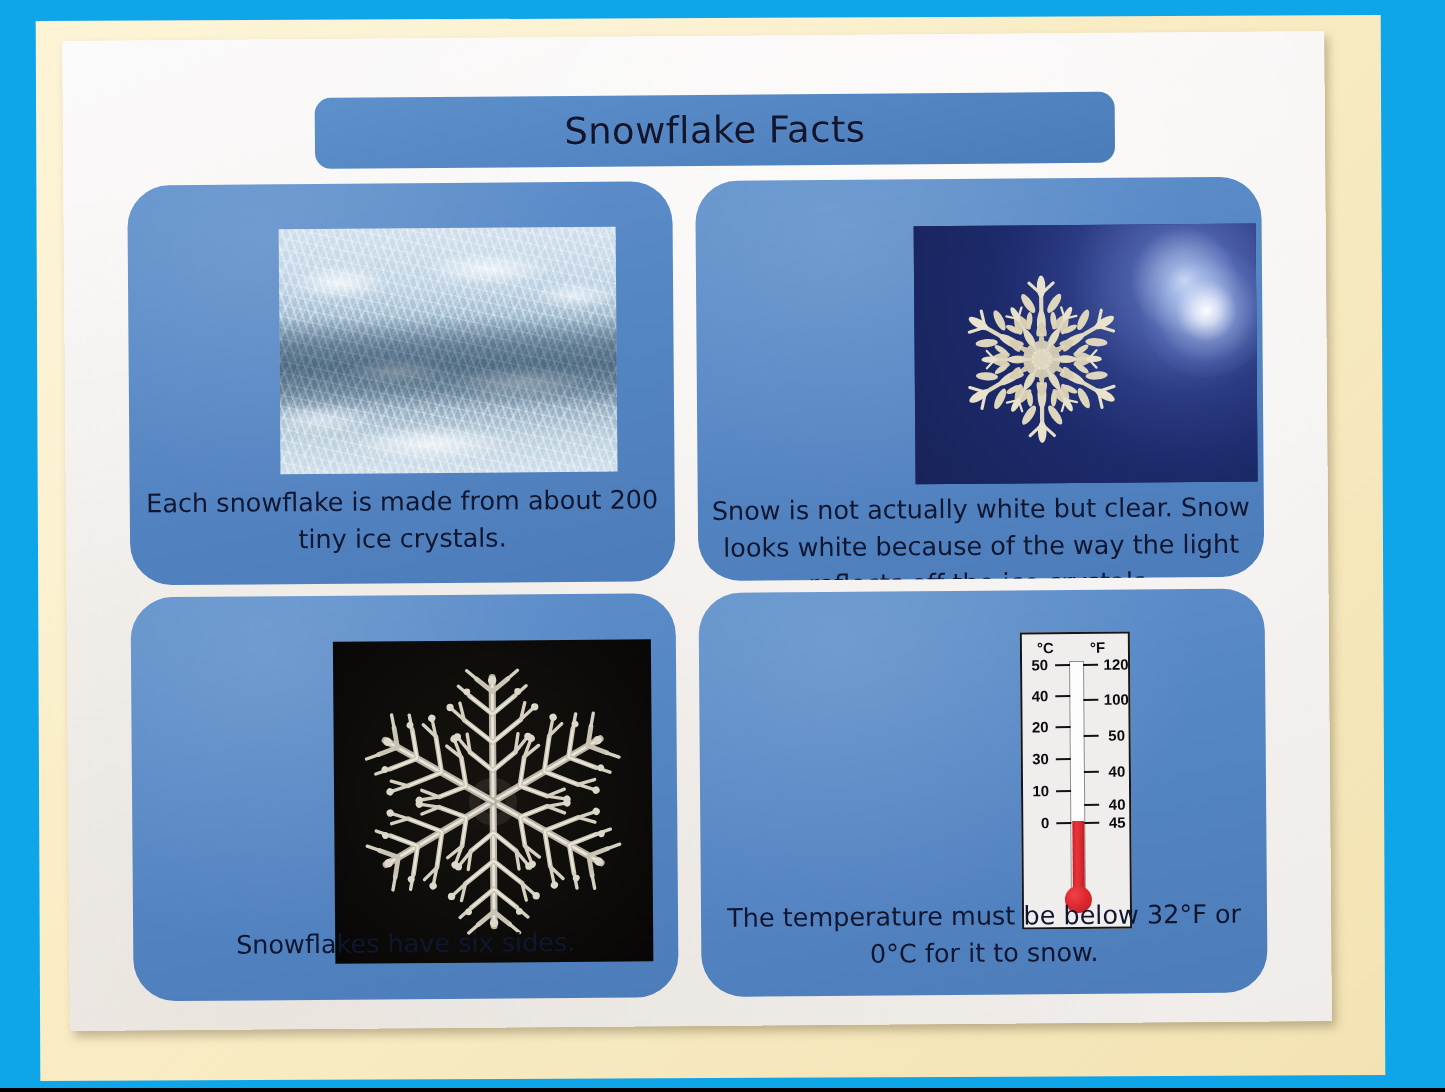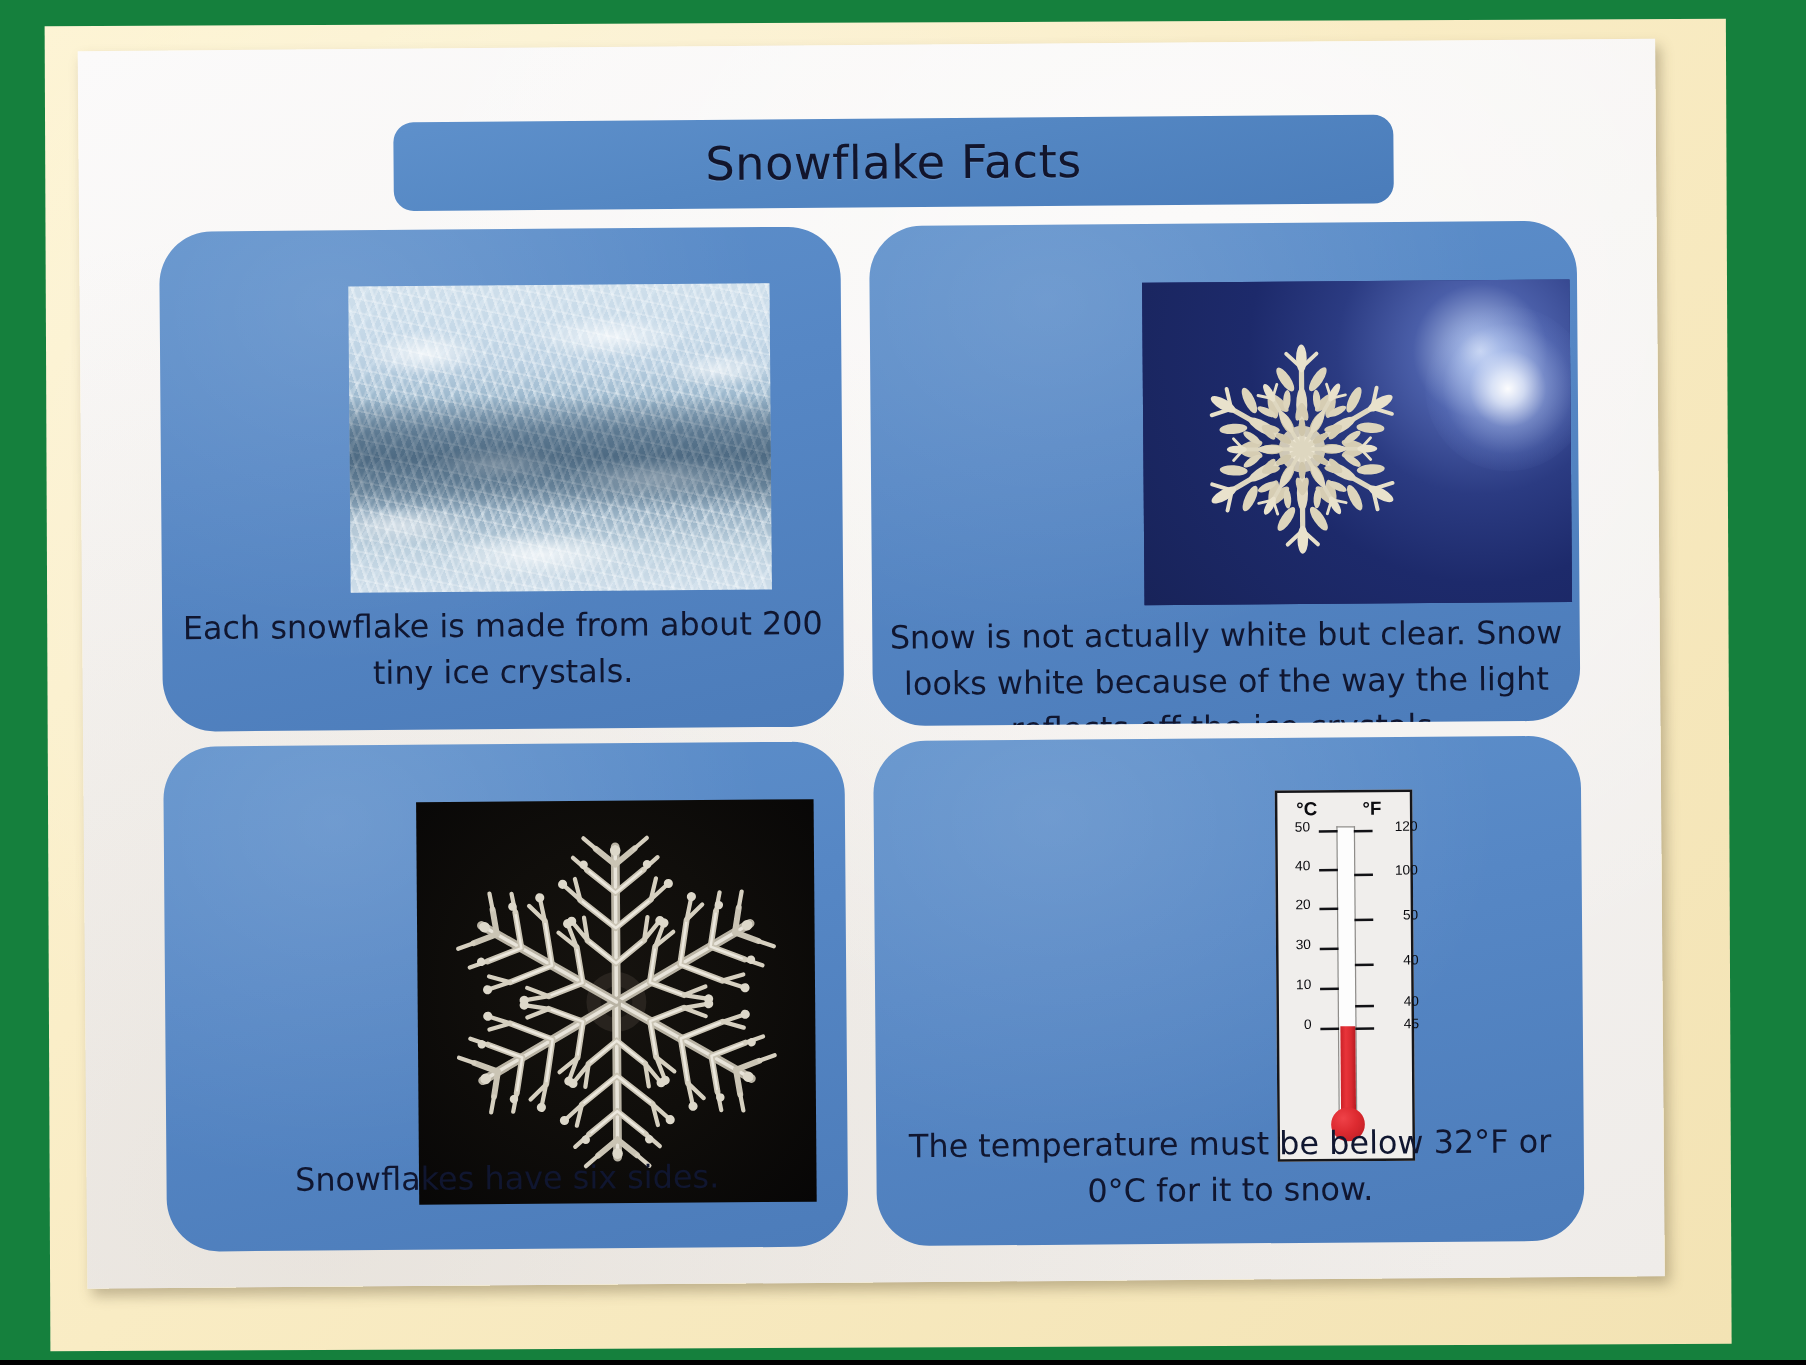--- a/index.html
+++ b/index.html
@@ -12,21 +12,21 @@
     height: 1092px;
     overflow: hidden;
     font-family: "DejaVu Sans", sans-serif;
   }
 
   
   #photo {
     position: relative;
     width: 1445px;
     height: 1088px;
-    background: #15803d;
+    background: #0ea5e9;
     overflow: hidden;
   }
 
   
   #wall {
     position: absolute;
     left: 38px;
     top: 18px;
     width: 1345px;
     height: 1060px;
@@ -271,26 +271,27 @@
   .t-tick-c, .t-tick-f {
     position: absolute;
     height: 2px;
     background: #121216;
   }
   .t-tick-c { left: 33px; width: 15px; }
   .t-tick-f { left: 61px; width: 15px; }
   .t-lab-c, .t-lab-f {
     position: absolute;
     font-family: "Liberation Sans", sans-serif;
-    font-size: 11px;
+    font-size: 15px;
     color: #0c0c10;
     line-height: 1;
+    font-weight: bold;
   }
   .t-lab-c { right: 80px; text-align: right; width: 34px; }
-  .t-lab-f { left: 76px; text-align: right; width: 36px; }
+  .t-lab-f { left: 76px; text-align: center; width: 36px; }
 </style>
 </head>
 <body>
 
 <div id="photo">
 
   <div id="wall">
     <div id="wall-shade"></div>
   </div>
 

